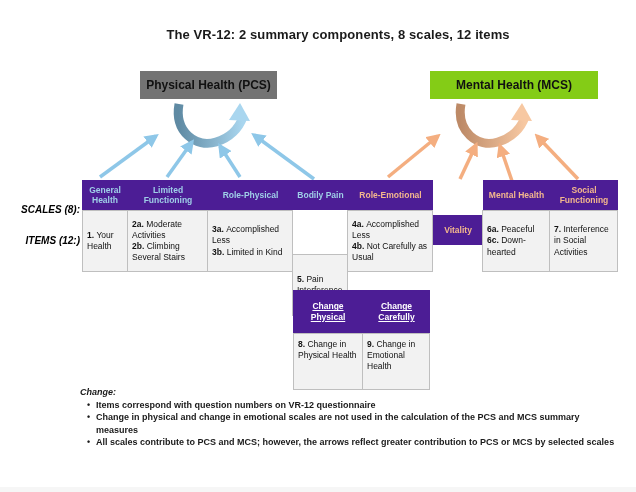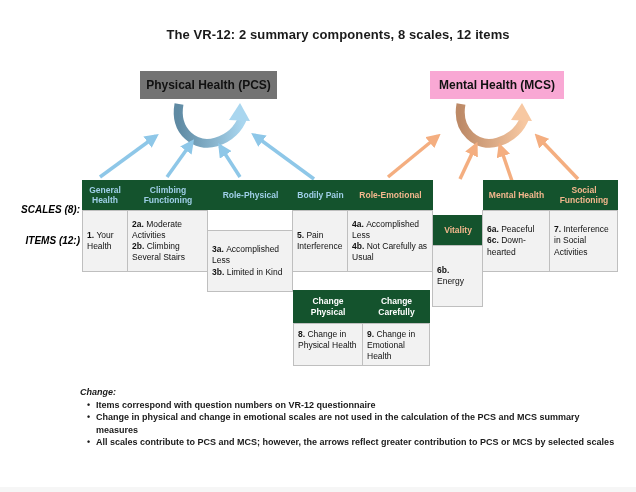--- a/index.html
+++ b/index.html
@@ -5,55 +5,55 @@
   html,body{margin:0;padding:0;background:#fff;}
   #page{position:relative;width:636px;height:492px;background:#ffffff;overflow:hidden;
         font-family:"Liberation Sans",sans-serif;color:#1a1a1a;}
 
   .title{position:absolute;left:56px;top:27px;width:564px;text-align:center;
          font-size:13px;font-weight:700;letter-spacing:0.1px;}
 
   .comp-box{position:absolute;top:71px;height:28px;display:flex;align-items:center;
             justify-content:center;font-size:12px;font-weight:700;color:#111;}
   #pcs-box{left:140px;width:137px;background:#737373;}
-  #mcs-box{left:430px;width:134px;background:#f9a8d4;}
+  #mcs-box{left:430px;width:168px;background:#84cc16;}
 
   svg.overlay{position:absolute;left:0;top:0;pointer-events:none;}
 
   .rowlabel{position:absolute;left:8px;width:72px;text-align:right;
             font-size:10px;font-weight:700;font-style:italic;color:#000;}
   #scales-label{top:204px;}
   #items-label{top:235px;font-style:italic;}
 
   .scales-table{position:absolute;left:82px;top:180px;display:flex;}
   .scales-table .col{display:flex;flex-direction:column;}
   .scales-table .col:nth-child(1){width:46px;}
   .scales-table .col:nth-child(2){width:80px;}
-  .scales-table .col:nth-child(3){width:85px;gap:20px;}
-  .scales-table .col:nth-child(4){width:55px;}
+  .scales-table .col:nth-child(3){width:85px;}
+  .scales-table .col:nth-child(4){width:55px;gap:44px;}
   .scales-table .col:nth-child(5){width:85px;}
   .scales-table .col:nth-child(6){width:50px;margin-top:35px;}
   .scales-table .col:nth-child(7){width:67px;}
   .scales-table .col:nth-child(8){width:68px;}
-  .hcell{height:30px;background:#14532d;display:flex;align-items:center;justify-content:center;
+  .hcell{height:30px;background:#4c1d95;display:flex;align-items:center;justify-content:center;
          text-align:center;font-size:8.5px;font-weight:700;line-height:1.18;padding:0 2px;box-sizing:border-box;}
   .hcell.pcs{color:#9fcfe8;}
   .hcell.mcs{color:#f3b78d;}
   .icell{height:62px;background:#f2f2f2;border:1px solid #bfbfbf;margin-left:-1px;box-sizing:border-box;
          display:flex;flex-direction:column;justify-content:center;padding:3px 4px;
          font-size:8.5px;line-height:1.3;color:#111;}
   .col:first-child .icell{margin-left:0;}
   .item b{font-weight:700;}
 
   .change-table{position:absolute;left:293px;top:290px;display:flex;}
   .change-table .col{display:flex;flex-direction:column;}
   .change-table .col:nth-child(1){width:70px;}
   .change-table .col:nth-child(2){width:67px;}
-  .change-table .hcell{height:33px;color:#ffffff;}
-  .change-table .icell{height:43px;justify-content:flex-start;padding-top:5px;}
+  .change-table .hcell{height:43px;color:#ffffff;text-decoration:underline;}
+  .change-table .icell{height:57px;justify-content:flex-start;padding-top:5px;}
 
   .notes{position:absolute;left:80px;top:386px;width:540px;font-size:9px;line-height:12.5px;}
   .notes .nlabel{font-weight:700;font-style:italic;}
   .bullet{display:flex;font-weight:700;}
   .bullet .dot{width:16px;padding-left:7px;box-sizing:border-box;}
   .bullet .btext{flex:1;}
 
   .bottom-strip{position:absolute;left:0;bottom:0;width:636px;height:5px;background:#f6f6f6;}
 </style>
 </head>
@@ -109,21 +109,21 @@
   <div class="rowlabel" id="items-label">ITEMS (12:)</div>
 
   <div class="scales-table">
       <div class="col">
         <div class="hcell pcs">General Health</div>
         <div class="icell">
           <div class="item"><b>1. </b>Your Health</div>
         </div>
       </div>
       <div class="col">
-        <div class="hcell pcs">Climbing Functioning</div>
+        <div class="hcell pcs">Limited Functioning</div>
         <div class="icell">
           <div class="item"><b>2a. </b>Moderate Activities</div>
           <div class="item"><b>2b. </b>Climbing Several Stairs</div>
         </div>
       </div>
       <div class="col">
         <div class="hcell pcs">Role-Physical</div>
         <div class="icell">
           <div class="item"><b>3a. </b>Accomplished Less</div>
           <div class="item"><b>3b. </b>Limited in Kind</div>
@@ -137,23 +137,20 @@
       </div>
       <div class="col">
         <div class="hcell mcs">Role-Emotional</div>
         <div class="icell">
           <div class="item"><b>4a. </b>Accomplished Less</div>
           <div class="item"><b>4b. </b>Not Carefully as Usual</div>
         </div>
       </div>
       <div class="col">
         <div class="hcell mcs">Vitality</div>
-        <div class="icell">
-          <div class="item"><b>6b. </b>Energy</div>
-        </div>
       </div>
       <div class="col">
         <div class="hcell mcs">Mental Health</div>
         <div class="icell">
           <div class="item"><b>6a. </b>Peaceful</div>
           <div class="item"><b>6c. </b>Down-hearted</div>
         </div>
       </div>
       <div class="col">
         <div class="hcell mcs">Social Functioning</div>

